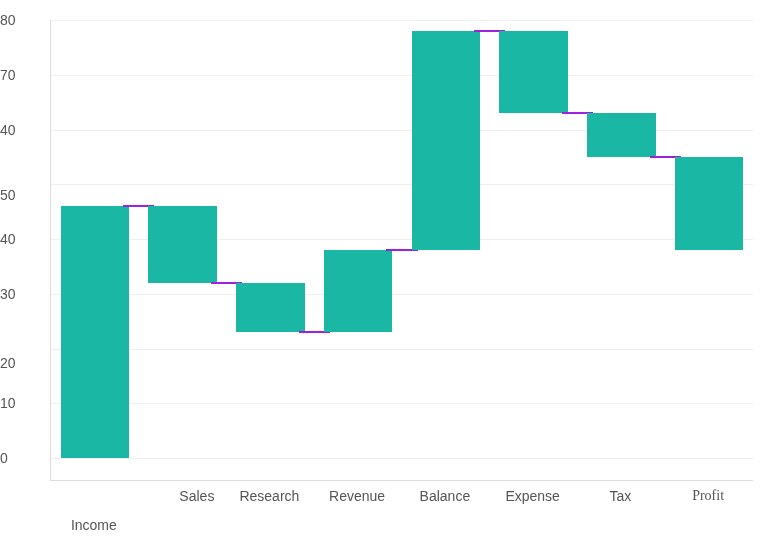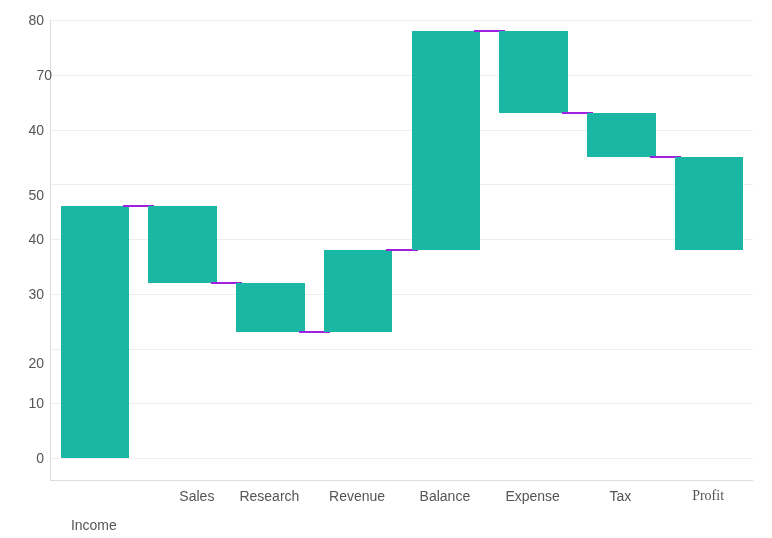--- a/index.html
+++ b/index.html
@@ -1,19 +1,19 @@
 <!DOCTYPE html>
 <html><head>
 <meta charset="utf-8">
 <style>
 html,body{margin:0;padding:0;background:#fff;font-family:"Segoe UI",Arial,sans-serif;color:#333}
 .chart{position:relative;width:772px;height:538px}
 .plot{position:absolute;left:50px;top:20px;width:702px;height:460px;border-left:1px solid #ddd;border-bottom:1px solid #ddd}
 .gridline{position:absolute;left:0;right:0;border-top:1px solid #eee}
-.ytick{position:absolute;left:0;width:44px;text-align:right;font-size:14px;color:#555;transform:translateY(-50%)}
+.ytick{position:absolute;left:0;width:44px;text-align:left;font-size:14px;color:#555;transform:translateY(-50%)}
 .xtick{position:absolute;top:488px;width:87.75px;text-align:center;font-size:14px;color:#555}
 .bar{position:absolute;background:#1bb7a5}
 .connector{position:absolute;height:2px;background:#a020e0}
 </style>
 </head>
 <body>
 
 <div class="chart">
   <div class="plot" id="plot">
       <div class="gridline" style="top: 438.095px;"></div>
@@ -42,21 +42,21 @@
       <div class="bar" style="left: 623.903px; top: 136.905px; width: 68.445px; height: 93.0952px; background: rgb(27, 183, 165);"></div>
     </div>
   <div id="ylabels">
       <div class="ytick" style="top: 458.095px;">0</div>
       <div class="ytick" style="top: 403.333px;">10</div>
       <div class="ytick" style="top: 363px;">20</div>
       <div class="ytick" style="top: 293.81px;">30</div>
       <div class="ytick" style="top: 239.048px;">40</div>
       <div class="ytick" style="top: 179px; margin-top: 16px;">50</div>
       <div class="ytick" style="top: 129.524px;">40</div>
-      <div class="ytick" style="top: 74.7619px; margin-left: 8px;">70</div>
+      <div class="ytick" style="top: 74.7619px;">70</div>
       <div class="ytick" style="top: 20px;">80</div>
     </div>
   <div id="xlabels">
       <div class="xtick" style="left: 50px; margin-top: 29px;">Income</div>
       <div class="xtick" style="left: 153px;">Sales</div>
       <div class="xtick" style="left: 225.5px;">Research</div>
       <div class="xtick" style="left: 313.25px;">Revenue</div>
       <div class="xtick" style="left: 401px;">Balance</div>
       <div class="xtick" style="left: 488.75px;">Expense</div>
       <div class="xtick" style="left: 576.5px;">Tax</div>

